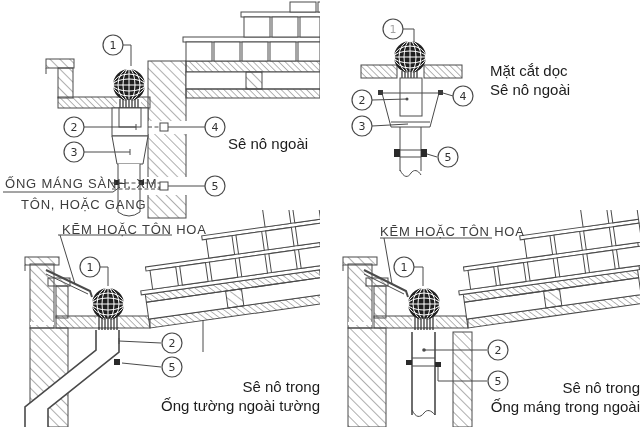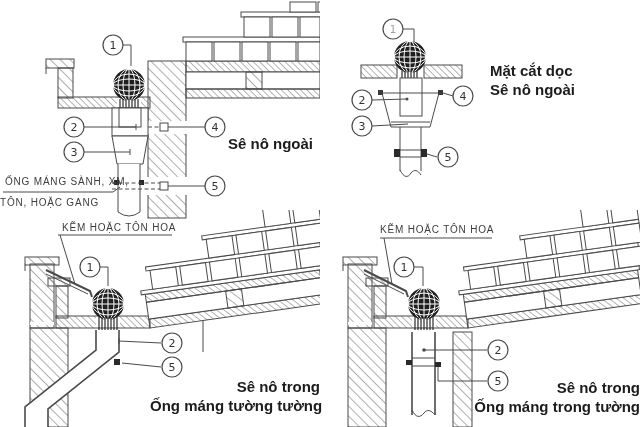--- a/index.html
+++ b/index.html
@@ -1,23 +1,23 @@
 <!DOCTYPE html>
 <html><head>
 <meta charset="utf-8">
 <style>
   * { margin:0; padding:0; box-sizing:border-box; }
   html,body { background:#ffffff; }
   body { font-family:"Liberation Sans","DejaVu Sans",sans-serif; }
   .sheet { position:relative; width:640px; height:427px; background:#fff; overflow:hidden; }
   .svg-abs { position:absolute; }
-  .title { position:absolute; color:#1c1c1c; font-weight:bold; font-size:15px; line-height:19px; white-space:nowrap; }
+  .title { position:absolute; color:#1c1c1c; font-weight:normal; font-size:15px; line-height:19px; white-space:nowrap; }
   .title.center { text-align:right; white-space:normal; }
   .title.center div { white-space:nowrap; }
-  .note { position:absolute; color:#3d3d3d; font-size:10px; letter-spacing:0.8px; white-space:nowrap; }
+  .note { position:absolute; color:#3d3d3d; font-size:13px; letter-spacing:0.8px; white-space:nowrap; }
   svg text.co { font-family:"DejaVu Sans",sans-serif; font-size:11px; fill:#333; }
 </style>
 </head>
 <body>
 
 <div class="sheet">
 
   <svg class="svg-abs" style="left:0;top:0" width="320" height="220" viewBox="0 0 320 220">
     <defs>
       <pattern id="tl-h" width="7" height="7" patternUnits="userSpaceOnUse" patternTransform="rotate(-45)">
@@ -429,32 +429,32 @@
     <g>
       <circle cx="178" cy="171" r="10" fill="#fff" stroke="#4a4a4a" stroke-width="1.2"></circle>
       <text class="co" x="178" y="175" text-anchor="middle">5</text>
     </g>
   </svg>
 
   <div class="title" style="left:228px;top:134px">
     <div>Sê nô ngoài</div>
   </div>
   <div class="note" style="left:5px;top:176px">ỐNG MÁNG SÀNH, XM,</div>
-  <div class="note" style="left:0;top:197px">TÔN, HOẶC GANG</div>
+  <div class="note" style="left:21px;top:197px">TÔN, HOẶC GANG</div>
 
   <div class="title" style="left:490px;top:61px">
     <div>Mặt cắt dọc</div>
     <div>Sê nô ngoài</div>
   </div>
 
   <div class="note" style="left:62px;top:222px">KẼM HOẶC TÔN HOA</div>
   <div class="title center" style="left:150px;top:377px;width:170px">
     <div>Sê nô trong</div>
-    <div>Ống máng tường tường</div>
+    <div>Ống tường ngoài tường</div>
   </div>
 
   <div class="note" style="left:380px;top:224px">KẼM HOẶC TÔN HOA</div>
   <div class="title center" style="left:466px;top:378px;width:174px">
     <div>Sê nô trong</div>
-    <div>Ống máng trong tường</div>
+    <div>Ống máng trong ngoài</div>
   </div>
 
 </div>
 
 </body></html>

